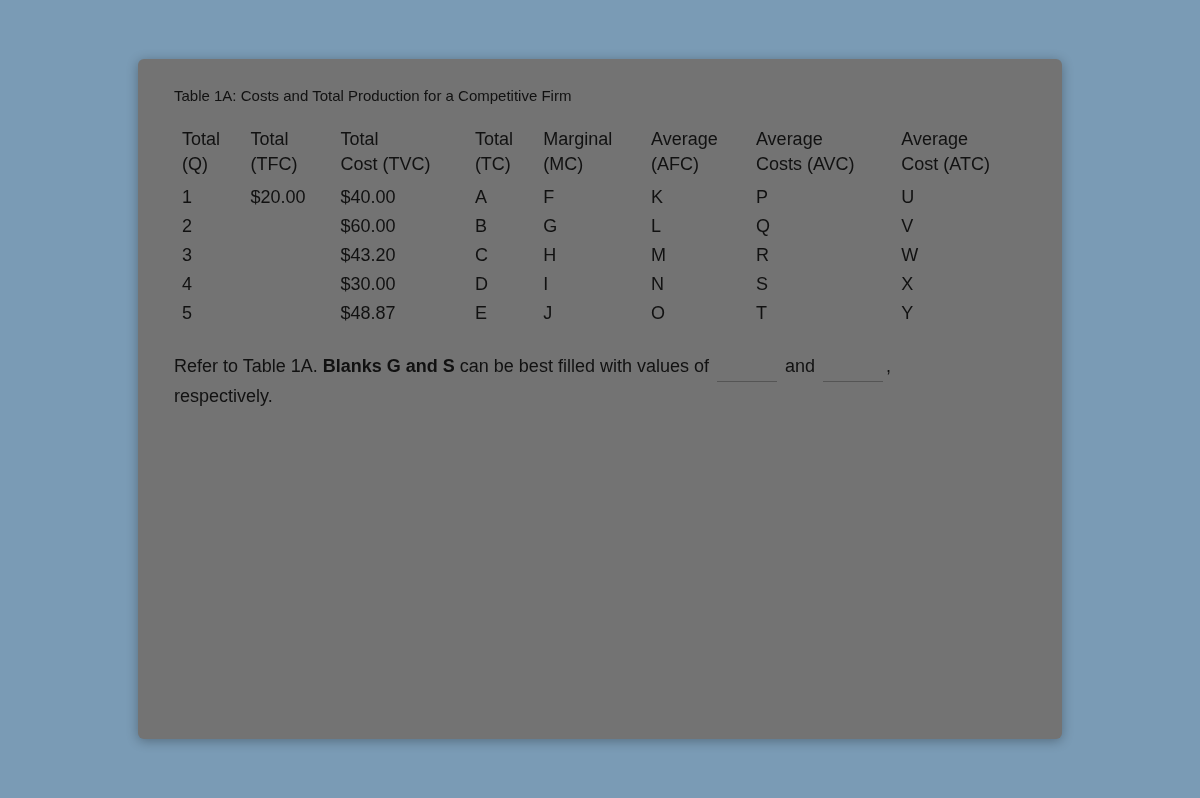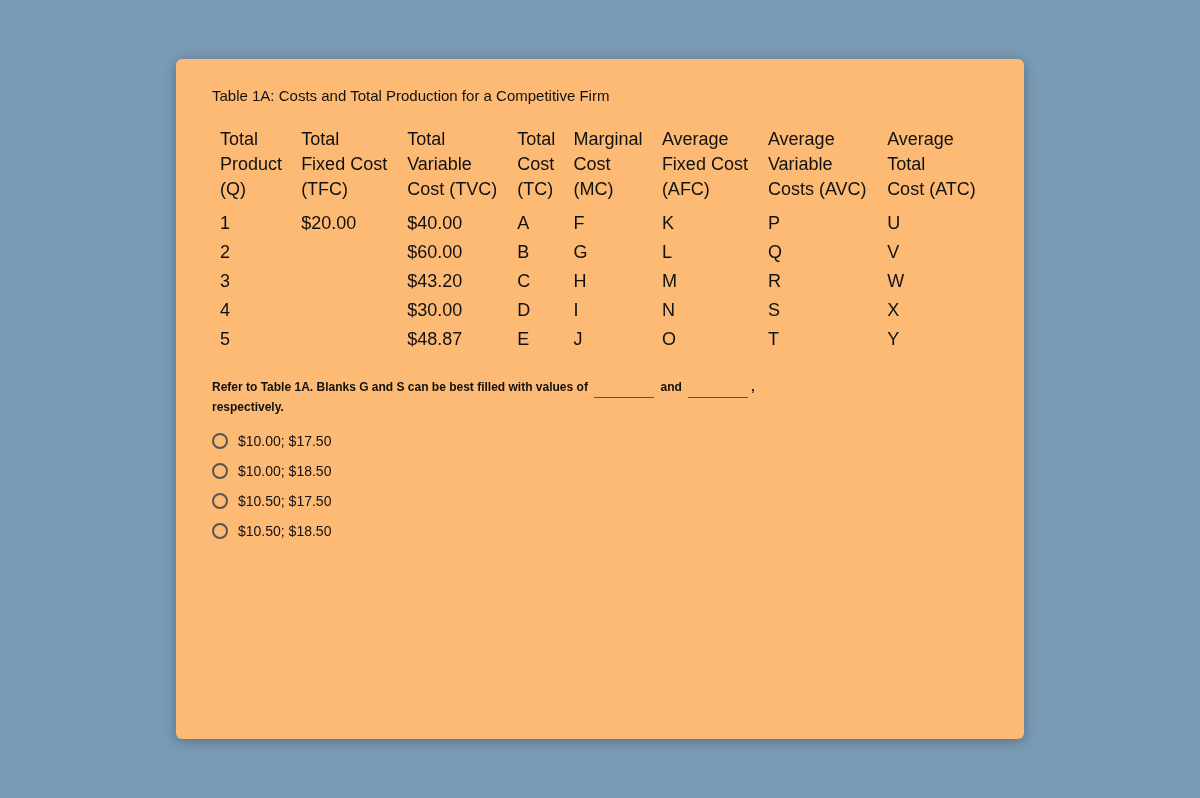--- a/index.html
+++ b/index.html
@@ -8,24 +8,24 @@
       background-color: #7a9bb5;
       font-family: Arial, sans-serif;
       width: 1200px;
       height: 798px;
       display: flex;
       align-items: center;
       justify-content: center;
     }
 
     .card {
-      background-color: #fdba74;
+      background-color: #737373;
       border-radius: 6px;
       padding: 28px 36px 32px 36px;
-      width: 848px;
+      width: 924px;
       min-height: 680px;
       box-shadow: 0 2px 12px rgba(0,0,0,0.3);
     }
 
     .table-title {
       font-size: 15px;
       font-weight: normal;
       color: #111;
       margin-bottom: 20px;
     }
@@ -53,25 +53,24 @@
     .econ-table td {
       padding-top: 4px;
       padding-bottom: 4px;
     }
 
     .header-row-1 th { padding-bottom: 0; }
     .header-row-2 th { padding-top: 0; padding-bottom: 0; }
     .header-row-3 th { padding-top: 0; padding-bottom: 6px; }
 
     .question-text {
-      font-size: 12px;
+      font-size: 18px;
       color: #111;
       line-height: 1.6;
-      margin-bottom: 16px;
-      font-weight: bold;
+      margin-bottom: 43px;
     }
 
     .blank {
       display: inline-block;
       width: 60px;
       border-bottom: 1px solid #555;
       margin: 0 3px;
     }
 
     .options {
@@ -112,30 +111,20 @@
     <thead>
       <tr class="header-row-1">
         <th>Total</th>
         <th>Total</th>
         <th>Total</th>
         <th>Total</th>
         <th>Marginal</th>
         <th>Average</th>
         <th>Average</th>
         <th>Average</th>
-      </tr>
-      <tr class="header-row-2">
-        <th>Product</th>
-        <th>Fixed Cost</th>
-        <th>Variable</th>
-        <th>Cost</th>
-        <th>Cost</th>
-        <th>Fixed Cost</th>
-        <th>Variable</th>
-        <th>Total</th>
       </tr>
       <tr class="header-row-3">
         <th>(Q)</th>
         <th>(TFC)</th>
         <th>Cost (TVC)</th>
         <th>(TC)</th>
         <th>(MC)</th>
         <th>(AFC)</th>
         <th>Costs (AVC)</th>
         <th>Cost (ATC)</th>
@@ -194,32 +183,14 @@
         </tr>
       </tbody>
   </table>
 
   <div class="question-text">
     <span>Refer to Table 1A. </span><strong>Blanks G and S</strong><span> can be best filled with values of </span><span class="blank">&nbsp;</span> <span>and</span> <span class="blank">&nbsp;</span>,
     <br>
     <span>respectively.</span>
   </div>
 
-  <div class="options">
-  <div class="option-item">
-        <div class="radio-circle"></div>
-        <span>$10.00; $17.50</span>
-      </div>
-      <div class="option-item">
-        <div class="radio-circle"></div>
-        <span>$10.00; $18.50</span>
-      </div>
-      <div class="option-item">
-        <div class="radio-circle"></div>
-        <span>$10.50; $17.50</span>
-      </div>
-      <div class="option-item">
-        <div class="radio-circle"></div>
-        <span>$10.50; $18.50</span>
-      </div>
-    </div>
 
 </div>
 
 </body></html>

